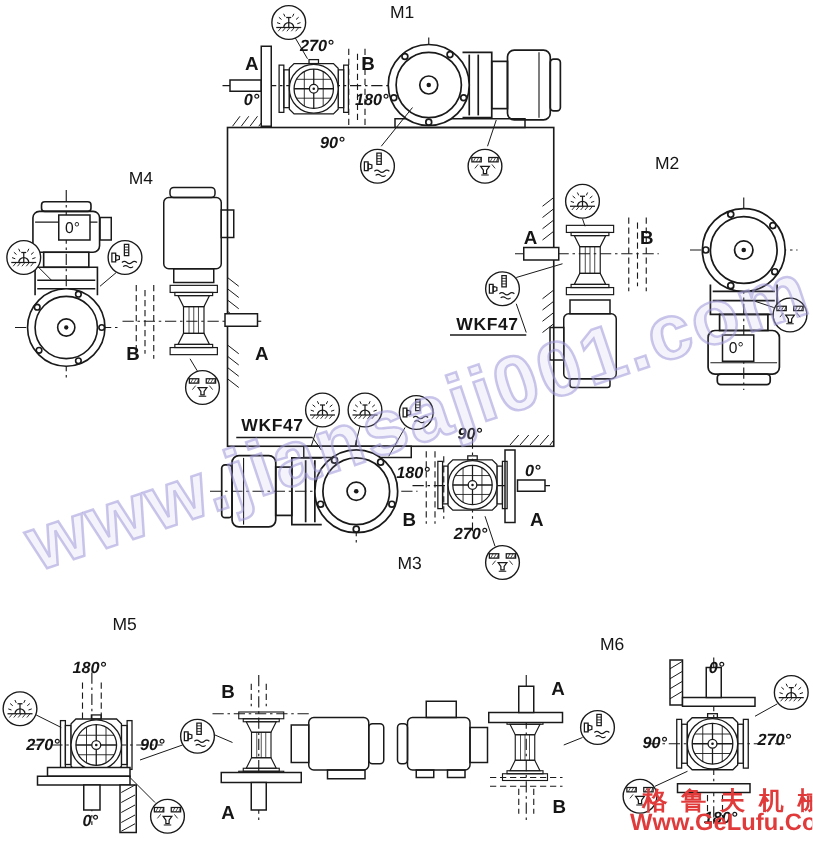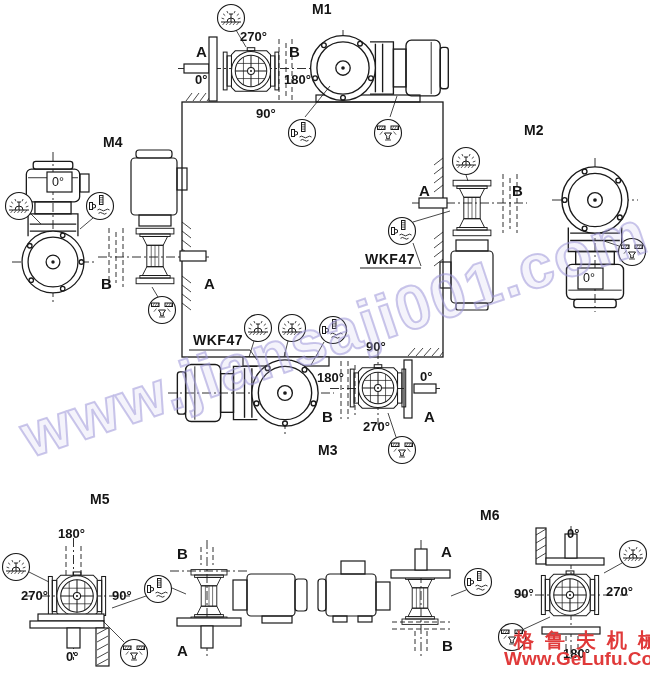--- a/index.html
+++ b/index.html
@@ -1,21 +1,21 @@
 <!DOCTYPE html>
 <html><head>
 <meta charset="utf-8">
 <style>
   html,body{margin:0;padding:0;background:#fff;}
   .stage{position:relative;width:650px;height:673px;background:#ffffff;overflow:hidden;
          font-family:"Liberation Sans",sans-serif;color:#111;}
   .stage svg{position:absolute;left:0;top:0;z-index:1;}
   .lb{position:absolute;z-index:2;white-space:nowrap;color:#151515;line-height:1;}
-  .ttl{font-weight:bold;font-size:14px;}
-  .ang{font-weight:bold;font-size:13px;}
+  .ttl{font-weight:normal;font-size:14px;}
+  .ang{font-weight:bold;font-size:13px;font-style:italic;}
   .ab{font-weight:bold;font-size:15px;}
   .callout{font-weight:bold;font-size:14px;letter-spacing:0.5px;}
   .boxdeg{font-size:12.5px;font-weight:normal;}
   .wm-diag{position:absolute;left:0;top:0;z-index:3;white-space:nowrap;
            transform:translate(12px,404px) rotate(-18.5deg);transform-origin:0 0;
            font-size:62px;font-weight:bold;letter-spacing:2px;
            color:rgba(178,172,228,0.14);-webkit-text-stroke:2px rgba(158,152,216,0.55);}
   .brand-cn{position:absolute;left:514px;top:627px;z-index:4;color:#e03a3a;
             font-size:20px;font-weight:bold;letter-spacing:11px;white-space:nowrap;}
   .brand-url{position:absolute;left:504px;top:648px;z-index:4;color:#e03a3a;

